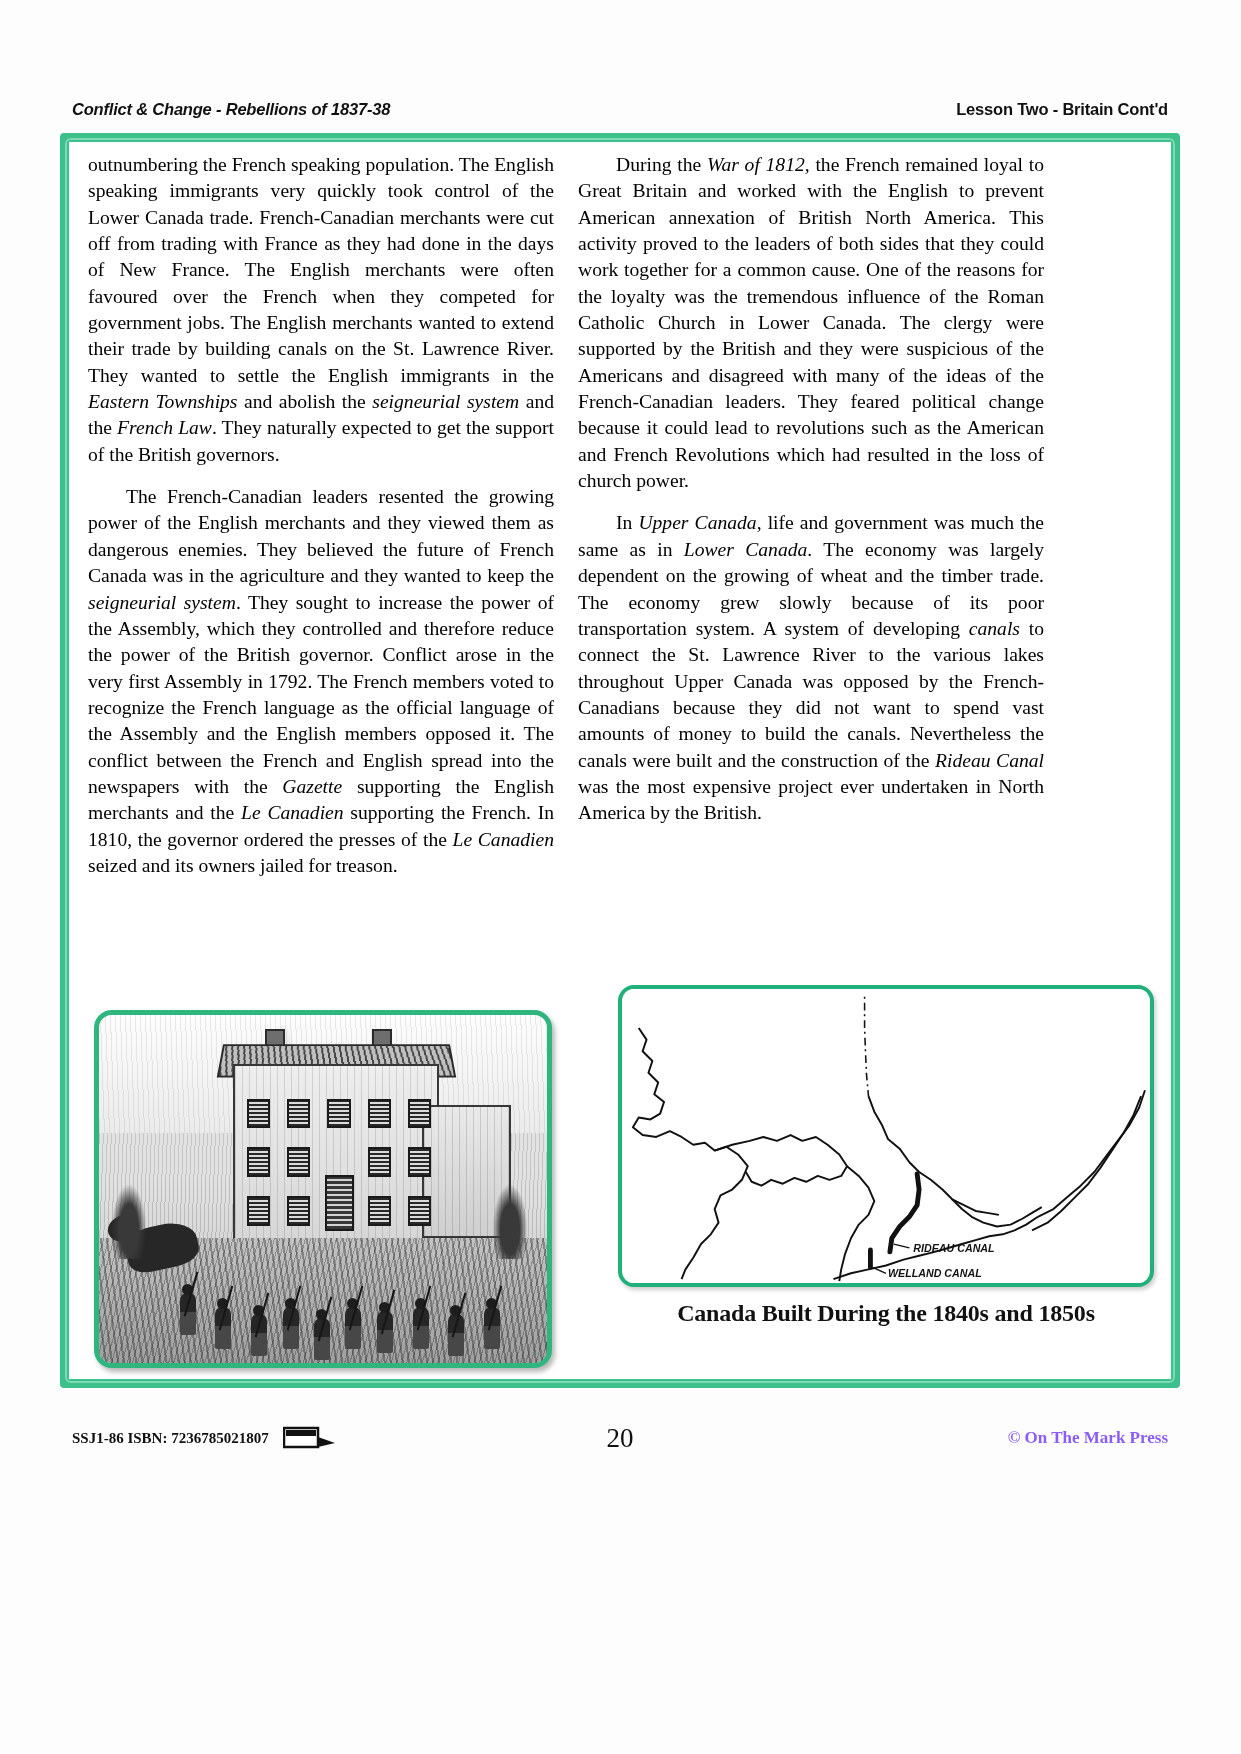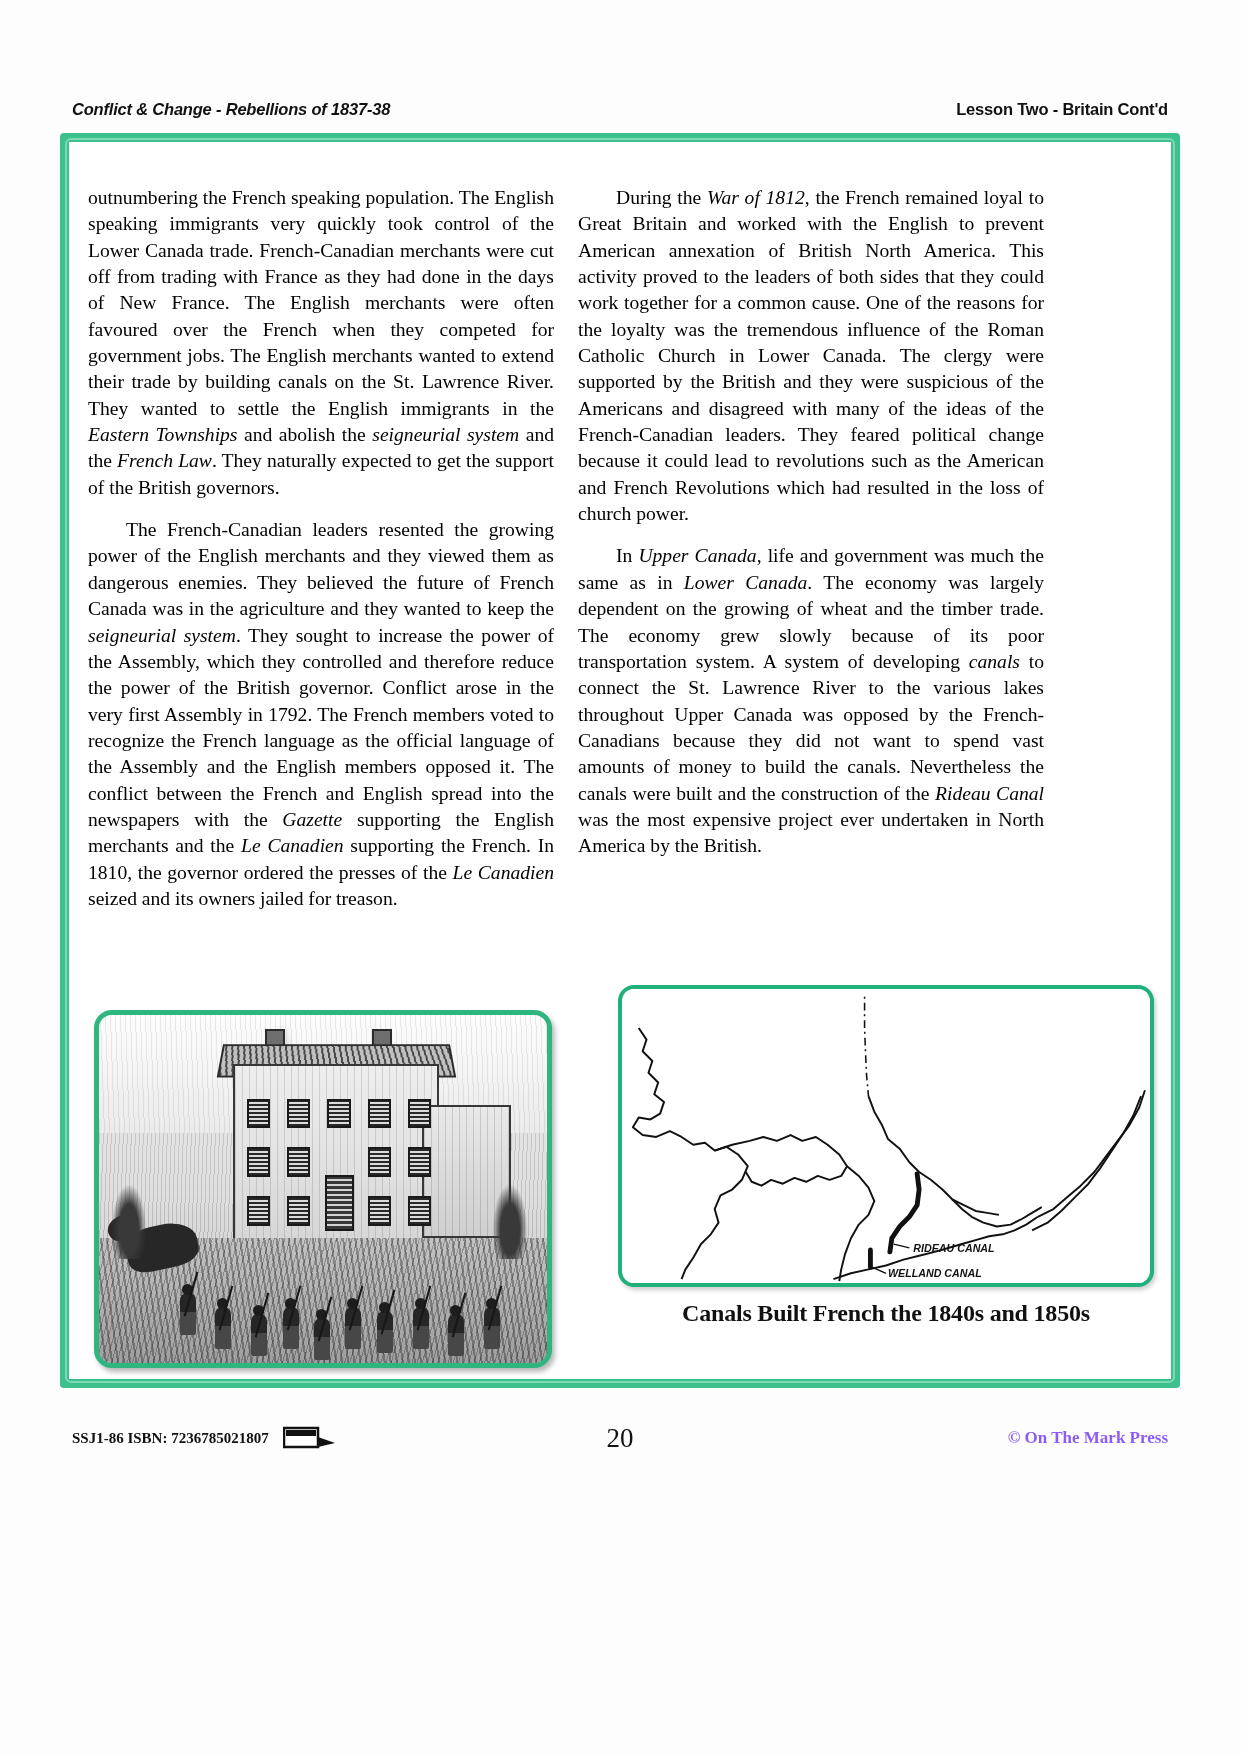--- a/index.html
+++ b/index.html
@@ -61,21 +61,20 @@
     pointer-events: none;
   }
 
   
   .cols {
     position: absolute;
     left: 88px; top: 152px;
     width: 1066px;
     display: flex;
     gap: 24px;
-    margin-top: 33px;
   }
   .col {
     width: 466px;
   }
   .col p {
     margin: 0 0 16px 0;
     font-size: 19.6px;
     line-height: 1.345;
     text-align: justify;
     text-justify: inter-word;
@@ -368,21 +367,21 @@
       <path d="M252,268 L252,286" stroke="#111" stroke-width="5" fill="none" stroke-linecap="round"></path>
 
       <path d="M276,262 L292,266" stroke="#111" stroke-width="1.4" fill="none"></path>
       <path d="M254,286 L268,292" stroke="#111" stroke-width="1.4" fill="none"></path>
 
       <text x="296" y="270" font-family="Liberation Sans, sans-serif" font-size="11" font-style="italic" font-weight="bold" fill="#111">RIDEAU CANAL</text>
       <text x="270" y="296" font-family="Liberation Sans, sans-serif" font-size="11" font-style="italic" font-weight="bold" fill="#111">WELLAND CANAL</text>
     </svg>
   </div>
 
-  <div class="map-caption">Canals Built French the 1840s and 1850s</div>
+  <div class="map-caption">Canada Built During the 1840s and 1850s</div>
 
   <div class="footer">
     <div class="fl">SSJ1-86  ISBN: 7236785021807</div>
     <div class="licon">
       <svg width="56" height="28" viewBox="0 0 56 28" xmlns="http://www.w3.org/2000/svg">
         <rect x="1" y="4" width="34" height="19" fill="#ffffff" stroke="#111" stroke-width="2.5"></rect>
         <rect x="3" y="6" width="30" height="6" fill="#111"></rect>
         <path d="M35,13 L52,19 L35,23 Z" fill="#111"></path>
       </svg>
     </div>

